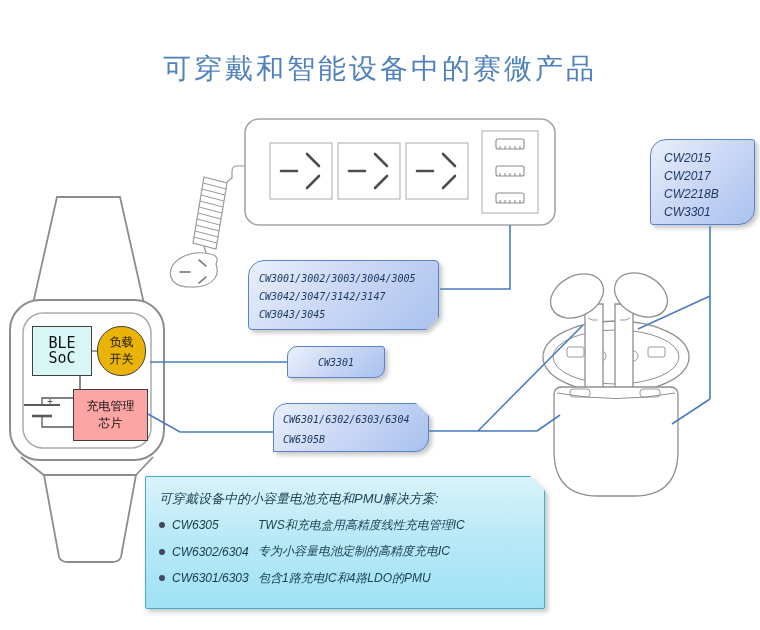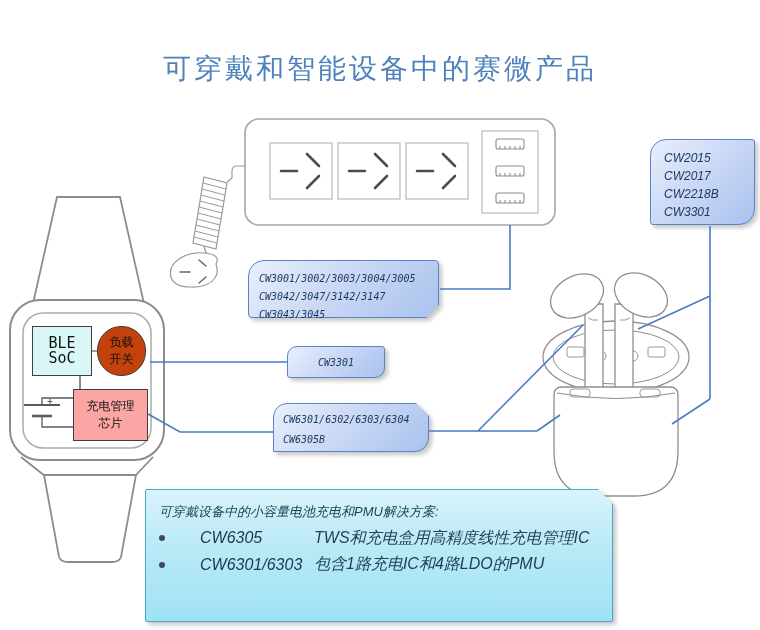--- a/index.html
+++ b/index.html
@@ -15,54 +15,54 @@
     font-size:28px;letter-spacing:3px;color:#4f81bd;font-weight:400;
   }
   
   .shadow{position:absolute;filter:drop-shadow(3px 3px 2px rgba(130,130,130,0.45));font-style:italic;}
   .callout{
     box-sizing:border-box;width:100%;height:100%;
     background:linear-gradient(135deg,#e9f0fc 0%,#ccd9f5 45%,#a9c2ee 100%);
     border:1.5px solid #5b83c9;color:#17375e;
     font-family:"DejaVu Sans Mono","Liberation Mono",monospace;font-size:10px;
   }
-  .c3000{left:248px;top:234px;width:191px;height:58px;}
+  .c3000{left:248px;top:234px;width:191px;height:70px;}
   .c3000 .callout{border-radius:16px 4px 4px 4px;
     clip-path:polygon(0 0,100% 0,100% calc(100% - 13px),calc(100% - 13px) 100%,0 100%);
     padding:9px 0 0 10px;line-height:18px;}
   .c3301{left:287px;top:320px;width:98px;height:32px;}
   .c3301 .callout{border-radius:10px 3px 10px 3px;display:flex;align-items:center;justify-content:center;}
   .c6300{left:273px;top:377px;width:156px;height:49px;}
   .c6300 .callout{border-radius:14px 0 14px 0;
     clip-path:polygon(0 0,calc(100% - 13px) 0,100% 13px,100% 100%,0 100%);
     padding:6px 9px 0 9px;line-height:20px;}
   .c2000{left:650px;top:113px;width:105px;height:86px;}
   .c2000 .callout{border-radius:16px 3px 16px 3px;padding:9px 0 0 13px;line-height:18px;
     font-family:"Liberation Sans","DejaVu Sans",sans-serif;font-size:12px;color:#1f3864;}
   
   .chip{
     position:absolute;box-sizing:border-box;border:1.2px solid #3f3f3f;
     display:flex;flex-direction:column;align-items:center;justify-content:center;
     text-align:center;color:#111;line-height:15px;
   }
   .ble{left:32px;top:300px;width:60px;height:50px;background:#d9f7f7;
        font-family:"DejaVu Sans Mono","Liberation Mono",monospace;font-size:15px;}
-  .load{left:97px;top:300px;width:49px;height:50px;background:#c2410c;font-size:12px;line-height:17px;border-radius:24px;}
+  .load{left:97px;top:300px;width:49px;height:50px;background:#eab308;font-size:12px;line-height:17px;border-radius:24px;}
   .charge{left:73px;top:363px;width:75px;height:52px;background:#fca5a5;font-size:12px;line-height:17px;}
   
-  .solwrap{left:145px;top:463px;width:468px;height:133px;}
+  .solwrap{left:145px;top:450px;width:400px;height:133px;}
   .solution{
     box-sizing:border-box;width:100%;height:100%;
     background:linear-gradient(180deg,#d9f3fb 0%,#b9e9f7 45%,#9fe2f4 100%);
     border:1.6px solid #45aacb;border-radius:2px;
     clip-path:polygon(0 0,calc(100% - 15px) 0,100% 15px,100% 100%,0 100%);
     color:#1d4353;padding:13px 10px 0 13px;
   }
   .sol-heading{font-size:13px;margin-bottom:8px;}
-  .sol-item{display:flex;align-items:center;font-size:16px;margin-bottom:8.5px;height:18px;gap:28px;}
+  .sol-item{display:flex;align-items:center;font-size:12px;margin-bottom:8.5px;height:18px;}
   .dot{width:6px;height:6px;border-radius:50%;background:#45455f;margin-right:7px;flex:0 0 auto;}
   .part{width:86px;flex:0 0 auto;color:#173a4a;}
   .desc{color:#1d4353;text-align:center;}
 </style>
 </head>
 <body>
 
 <div class="stage">
 
   <svg width="760" height="630" viewBox="0 0 760 630">
@@ -210,19 +210,24 @@
   <div class="shadow solwrap">
     <div class="solution">
       <div class="sol-heading">可穿戴设备中的小容量电池充电和PMU解决方案:</div>
       <div class="sol-item">
         <span class="dot"></span>
         <span class="part">CW6305</span>
         <span class="desc">TWS和充电盒用高精度线性充电管理IC</span>
       </div>
       <div class="sol-item">
         <span class="dot"></span>
+        <span class="part">CW6302/6304</span>
+        <span class="desc">专为小容量电池定制的高精度充电IC</span>
+      </div>
+      <div class="sol-item">
+        <span class="dot"></span>
         <span class="part">CW6301/6303</span>
         <span class="desc">包含1路充电IC和4路LDO的PMU</span>
       </div>
     </div>
   </div>
 
 </div>
 
 </body></html>

